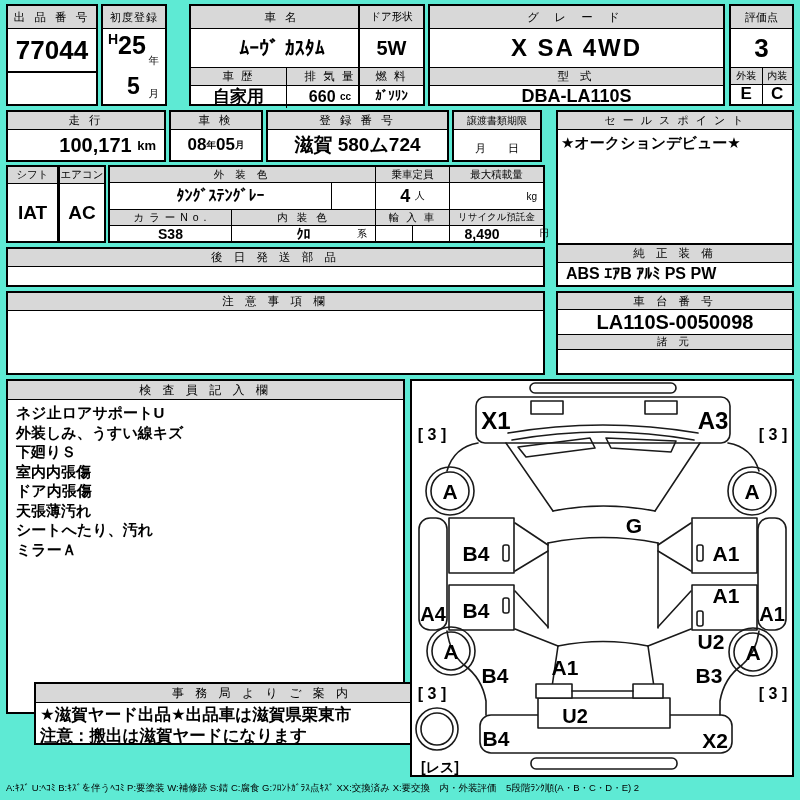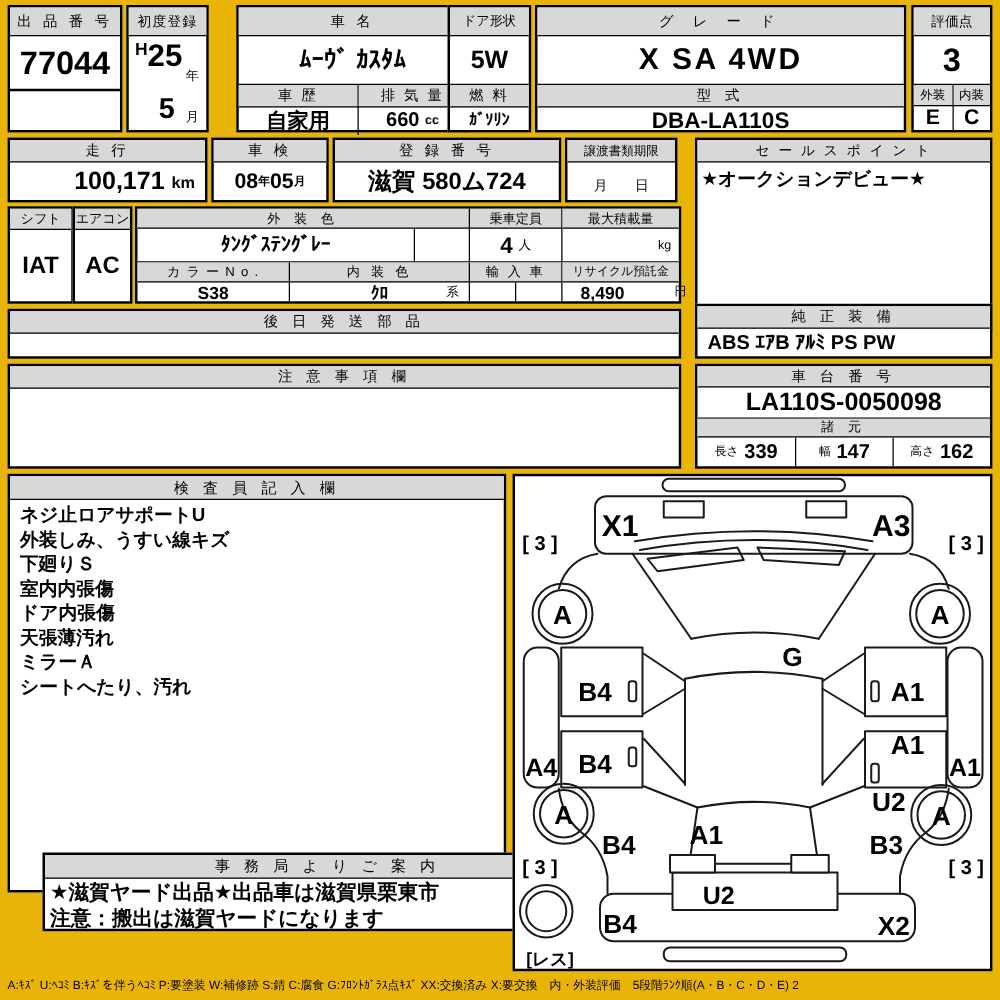--- a/index.html
+++ b/index.html
@@ -1,17 +1,17 @@
 <!DOCTYPE html>
 <html><head>
 <meta charset="utf-8">
 <style>
   html,body{margin:0;padding:0;background:#fff;}
   body{font-family:"Liberation Sans","DejaVu Sans",sans-serif;color:#000;}
-  .sheet{position:relative;width:800px;height:800px;background:#eab308;overflow:hidden;}
+  .sheet{position:relative;width:800px;height:800px;background:#5eead4;overflow:hidden;}
   .box{position:absolute;border:2px solid #000;box-sizing:border-box;background:#fff;display:flex;flex-direction:column;}
   .hdr{background:#d8d8d8;border-bottom:1px solid #000;display:flex;align-items:center;justify-content:center;font-size:11.5px;letter-spacing:3px;flex:none;white-space:nowrap;overflow:hidden;}
   .val{display:flex;align-items:center;justify-content:center;font-weight:bold;flex:none;white-space:nowrap;}
   .cell{position:absolute;box-sizing:border-box;display:flex;align-items:center;justify-content:center;white-space:nowrap;overflow:hidden;}
   .cell.h{background:#d8d8d8;font-size:10.5px;}
   .br{border-right:1px solid #000;}
   .bb{border-bottom:1px solid #000;}
   .notes-line{font-size:15px;font-weight:bold;line-height:19.5px;white-space:nowrap;}
   .office-line{font-size:16.5px;font-weight:bold;line-height:21px;white-space:nowrap;}
   .legend{position:absolute;left:6px;top:782px;width:792px;font-size:9.5px;white-space:nowrap;}
@@ -169,44 +169,33 @@
 
   <div class="box" style="left:6px;top:291px;width:539px;height:84px;">
     <div class="hdr" style="height:17px;letter-spacing:4px;">注 意 事 項 欄</div>
     <div style="flex:1;"></div>
   </div>
 
   <div class="box" style="left:556px;top:291px;width:238px;height:84px;">
     <div class="hdr" style="height:16px;letter-spacing:4px;">車 台 番 号</div>
     <div class="val" style="height:24px;font-size:20px;border-bottom:1px solid #000;">LA110S-0050098</div>
     <div class="hdr" style="height:14px;letter-spacing:4px;font-size:10.5px;">諸 元</div>
-    <div style="display:flex;flex:1;">
-      <div class="cell" style="position:relative;width:79px;border-right:1px solid #000;">
-        <span style="font-size:9.5px;">長さ</span>&nbsp;<span style="font-size:16px;font-weight:bold;">339</span>
-      </div>
-      <div class="cell" style="position:relative;width:78px;border-right:1px solid #000;">
-        <span style="font-size:9.5px;">幅</span>&nbsp;<span style="font-size:16px;font-weight:bold;">147</span>
-      </div>
-      <div class="cell" style="position:relative;flex:1;">
-        <span style="font-size:9.5px;">高さ</span>&nbsp;<span style="font-size:16px;font-weight:bold;">162</span>
-      </div>
-    </div>
   </div>
 
   <div class="box" style="left:6px;top:379px;width:399px;height:335px;">
     <div class="hdr" style="height:18px;letter-spacing:4px;font-size:12px;">検 査 員 記 入 欄</div>
     <div style="flex:1;padding:3px 8px;">
       <div class="notes-line">ネジ止ロアサポートU</div>
       <div class="notes-line">外装しみ、うすい線キズ</div>
       <div class="notes-line">下廻りＳ</div>
       <div class="notes-line">室内内張傷</div>
       <div class="notes-line">ドア内張傷</div>
       <div class="notes-line">天張薄汚れ</div>
+      <div class="notes-line">シートへたり、汚れ</div>
       <div class="notes-line">ミラーＡ</div>
-      <div class="notes-line">シートへたり、汚れ</div>
     </div>
   </div>
 
   <div class="box" style="left:6px;top:682px;width:456px;height:63px;margin-left:28px;">
     <div class="hdr" style="height:18px;letter-spacing:4px;font-size:12px;">事 務 局 よ り ご 案 内</div>
     <div style="flex:1;padding:1px 4px;">
       <div class="office-line">★滋賀ヤード出品★出品車は滋賀県栗東市</div>
       <div class="office-line">注意：搬出は滋賀ヤードになります</div>
     </div>
   </div>

